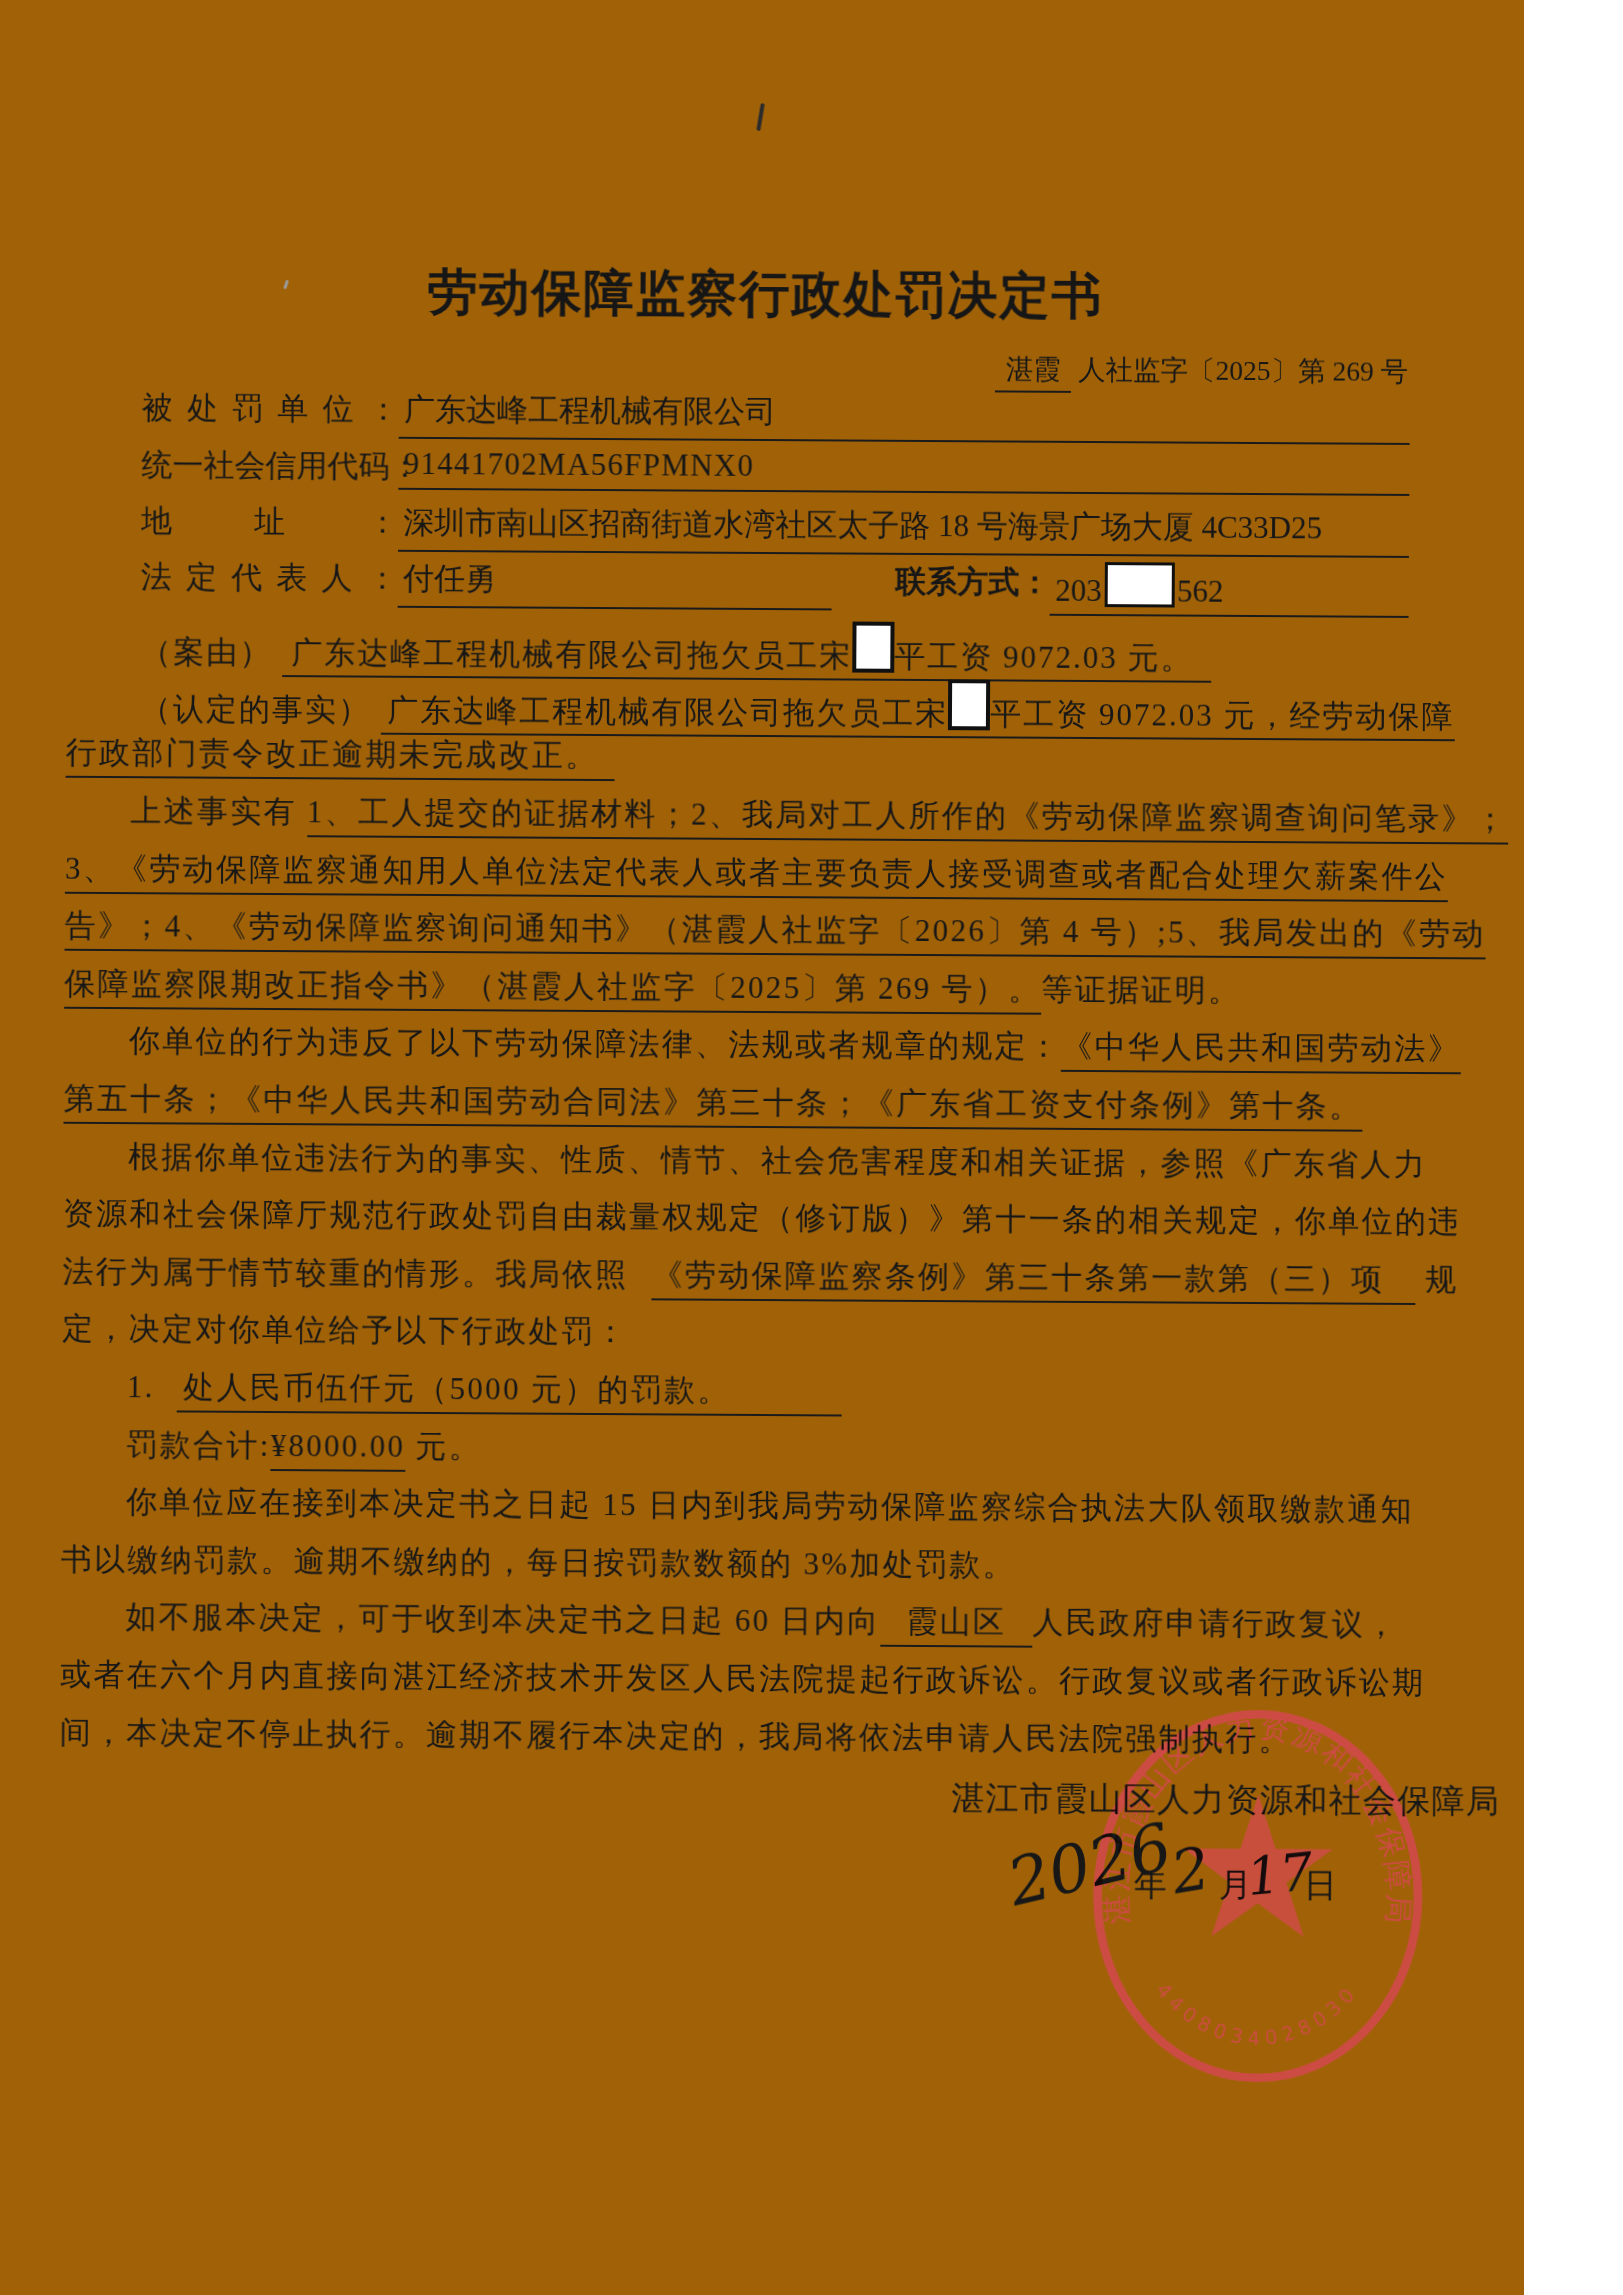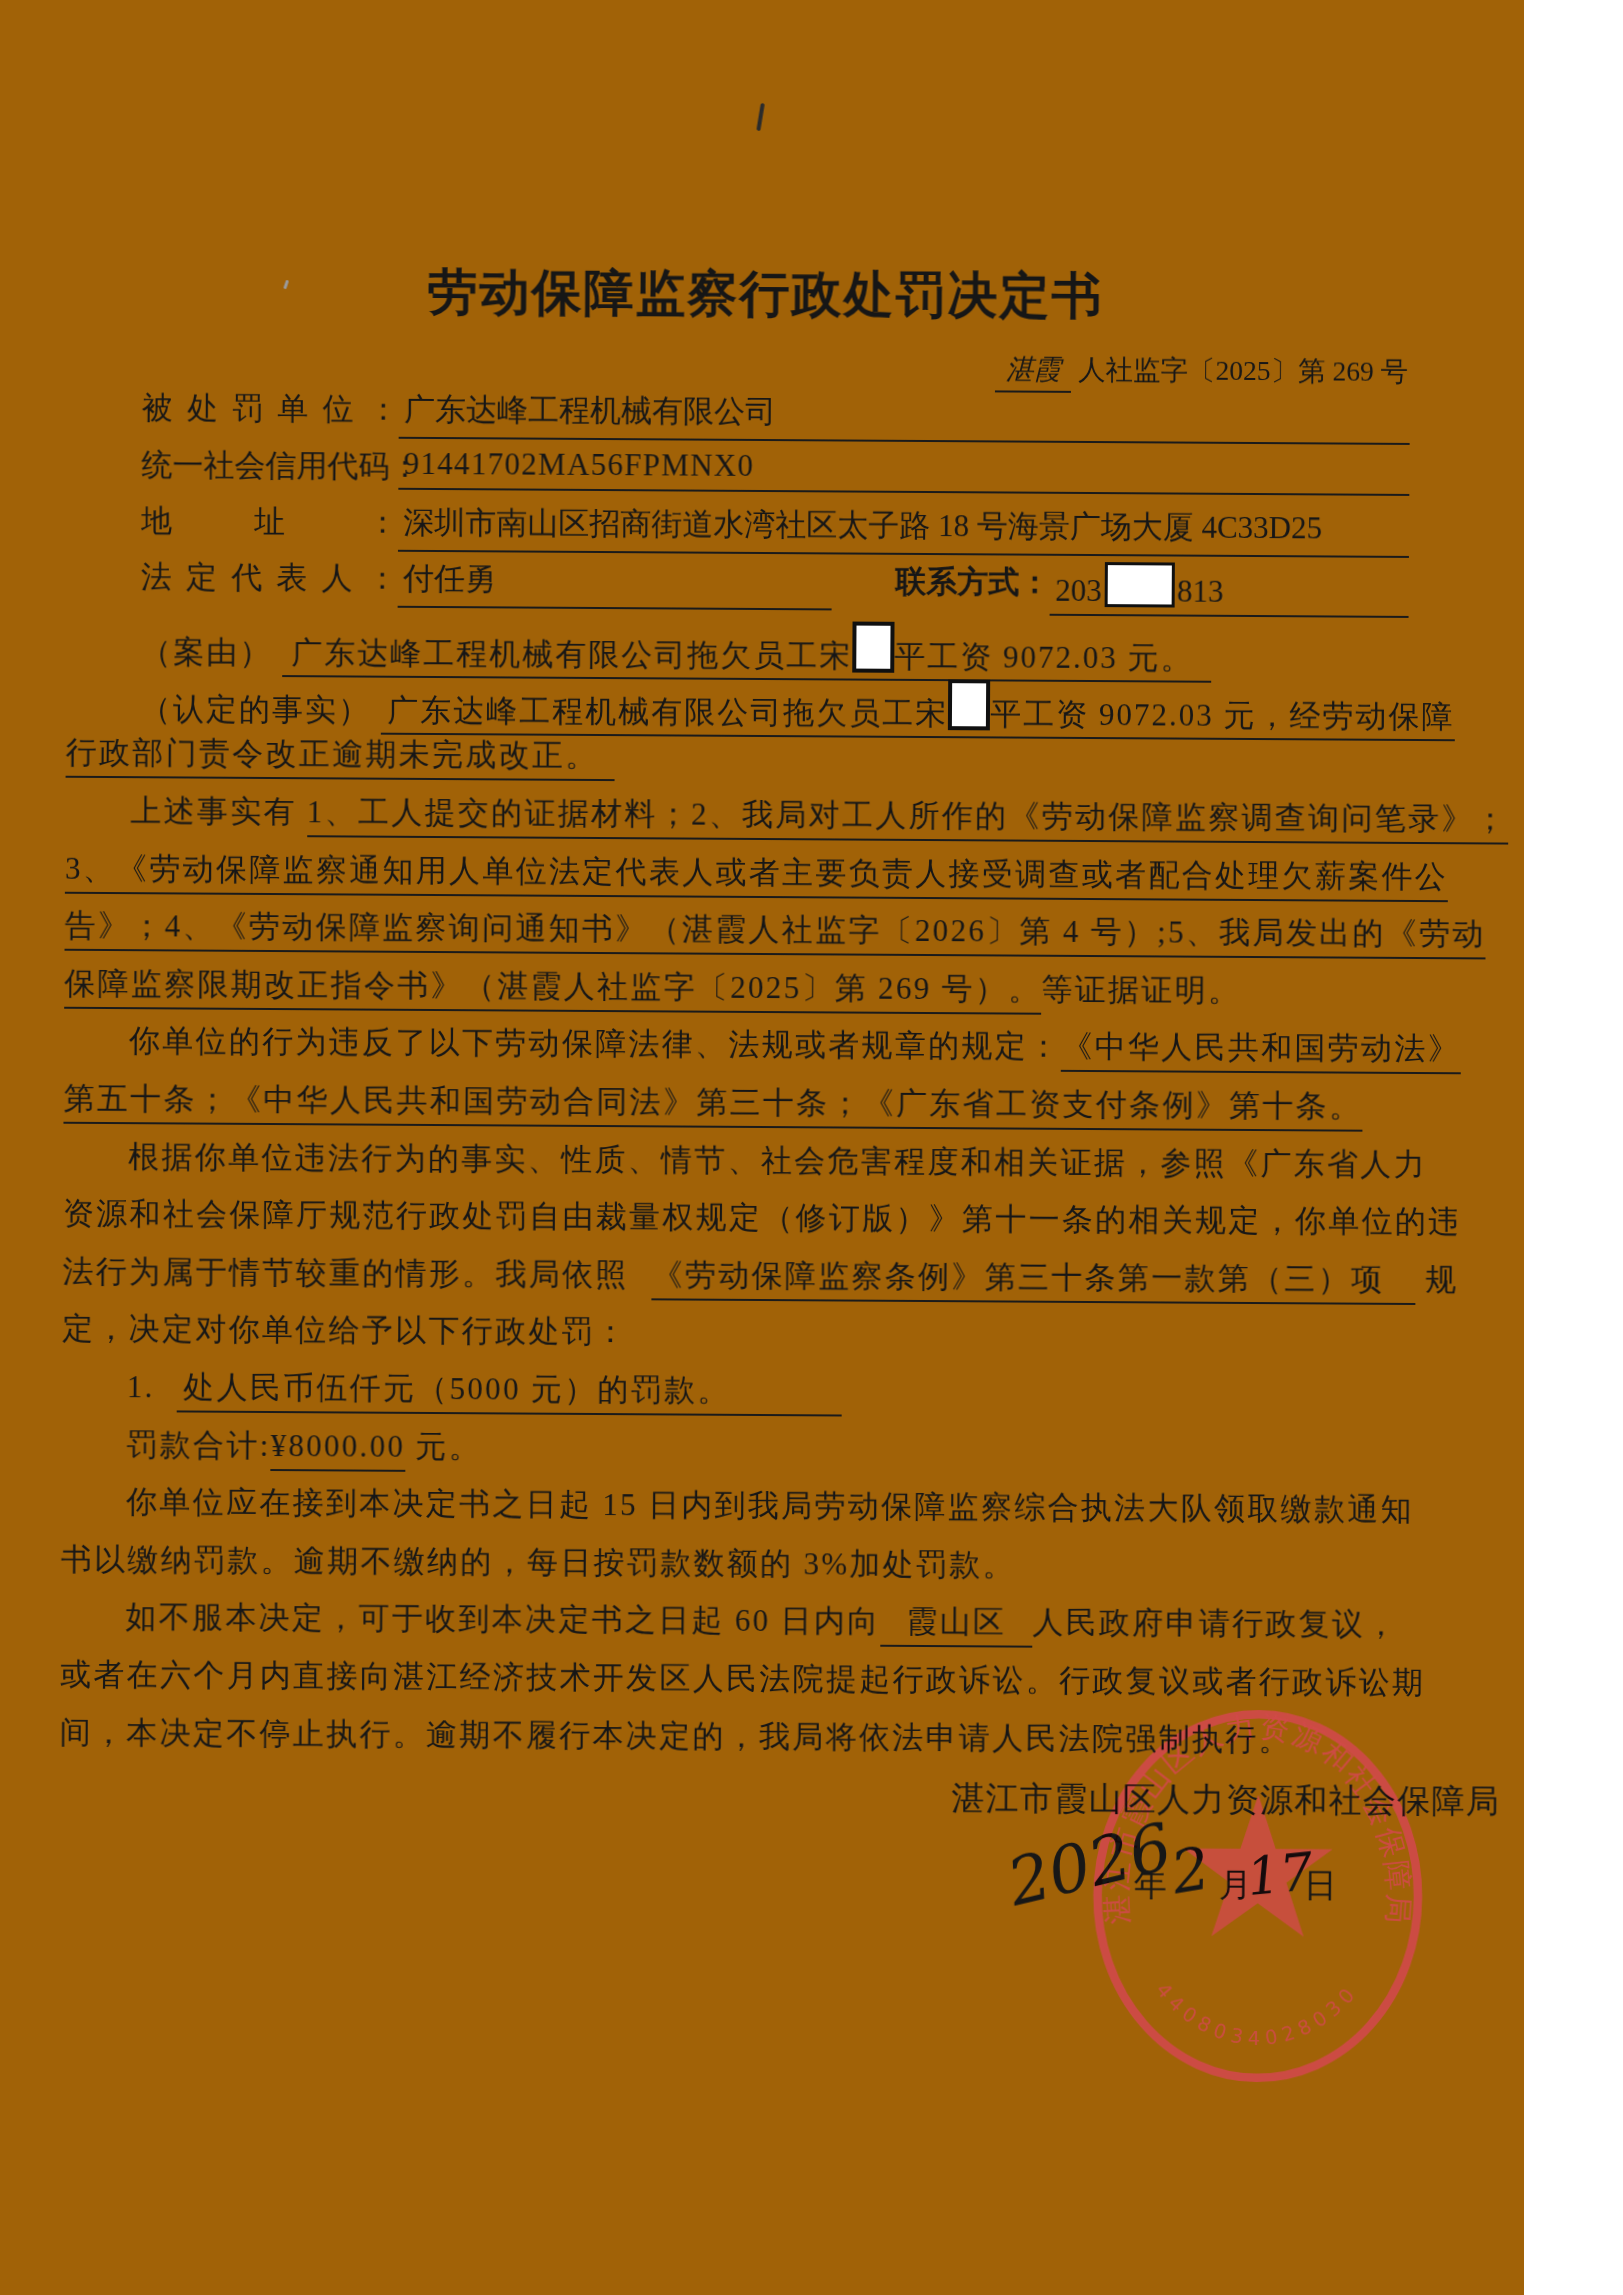--- a/index.html
+++ b/index.html
@@ -9,21 +9,21 @@
   }
   .sheet { position:absolute; inset:0; transform:rotate(0.35deg); transform-origin:50% 38%; }
 
   .title {
     position:absolute; top:261px; left:0; width:100%; margin:0;
     text-align:center; font-size:50px; font-weight:700; letter-spacing:2px;
   }
   .docno { position:absolute; top:350px; right:119px; font-size:27.5px; white-space:nowrap; }
 
   .u  { border-bottom:2.6px solid #1a1a1a; padding-bottom:5.9px; }
-  .pad-s { padding-left:10.5px; padding-right:10.5px;font-style:italic; }
+  .pad-s { padding-left:10.5px; padding-right:10.5px; }
 
   .frow { position:absolute; left:139px; right:117px; display:flex; align-items:flex-start; font-size:31px; white-space:nowrap; }
   .flabel { flex:none; width:257px; text-align:justify; text-align-last:justify; }
   .flabel2 { flex:none;font-weight:bold; }
   .fval  { border-bottom:2.6px solid #1a1a1a; padding:0 5.2px 5.9px 5.2px; }
   .grow  { flex:1; }
   .w660  { width:424px; flex:none; }
   .gap   { flex:none; width:63px; }
 
   .pline { position:absolute; left:139px; font-size:31px; white-space:nowrap; letter-spacing:2px; }
@@ -71,21 +71,21 @@
     <div class="frow" style="top:504px;">
       <span class="flabel">地址：</span>
       <span class="fval grow">深圳市南山区招商街道水湾社区太子路 18 号海景广场大厦 4C33D25</span>
     </div>
 
     <div class="frow" style="top:560px;">
       <span class="flabel">法定代表人：</span>
       <span class="fval w660">付任勇</span>
       <span class="gap"></span>
       <span class="flabel2">联系方式：</span>
-      <span class="fval grow"><span>203</span><span class="redact-phone"></span><span>813</span></span>
+      <span class="fval grow"><span>203</span><span class="redact-phone"></span><span>562</span></span>
     </div>
 
     <div class="pline" style="top:621px;">
       <span>（案由） </span>
       <span class="u" style="padding-right:18.3px; padding-left:9.2px;"><span>广东达峰工程机械有限公司拖欠员工宋</span><span class="redact"></span><span>平工资 9072.03 元。</span></span>
     </div>
 
     <div class="pline" style="top:678px;">
       <span>（认定的事实）</span>
       <span class="u" style="padding-left:6.5px;"><span>广东达峰工程机械有限公司拖欠员工宋</span><span class="redact"></span><span>平工资 9072.03 元，经劳动保障</span></span>

